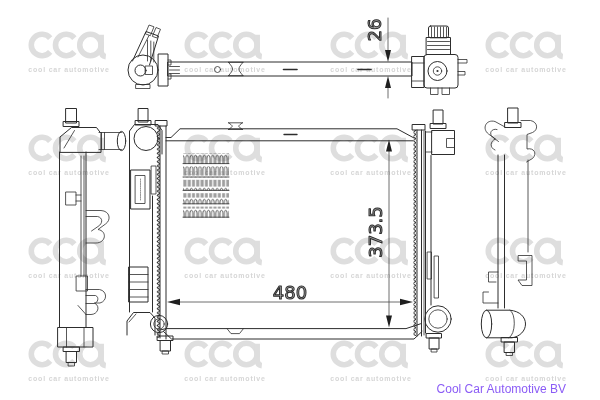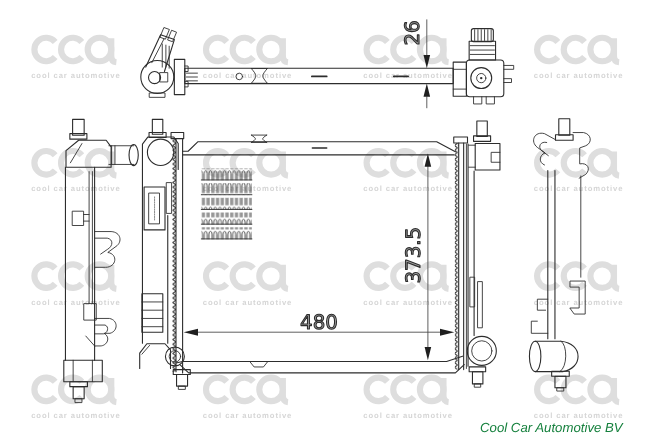--- a/index.html
+++ b/index.html
@@ -11,21 +11,21 @@
   .wm .cap{display:block;margin-top:1px;font-size:7px;font-weight:bold;letter-spacing:.8px;
            color:#d6d6d6;white-space:nowrap;}
   
   #draw{position:absolute;left:0;top:0;z-index:2;}
   .ln{stroke:#2d2d2d;fill:none;stroke-width:1;stroke-linecap:round;stroke-linejoin:round;}
   .thin{stroke-width:.8;}
   .dim{stroke:#4a4a4a;stroke-width:.8;fill:none;}
   .arr{fill:#1f1f1f;stroke:none;}
   .dimtxt{font-family:"DejaVu Sans","Liberation Sans",sans-serif;font-size:18px;fill:#a2a2a2;}
   
-  #footer{position:absolute;right:34px;top:382px;z-index:3;font-size:12px;color:#15803d;font-style:italic;}
+  #footer{position:absolute;right:34px;top:382px;z-index:3;font-size:12px;color:#8b5cf6;}
 </style>
 </head>
 <body>
 
 <div id="stage">
 
   <svg width="0" height="0" style="position:absolute">
     <defs>
       <symbol id="ccaLogo" viewBox="0 0 88 42">
         <g fill="none" stroke="#dedede" stroke-width="6">

